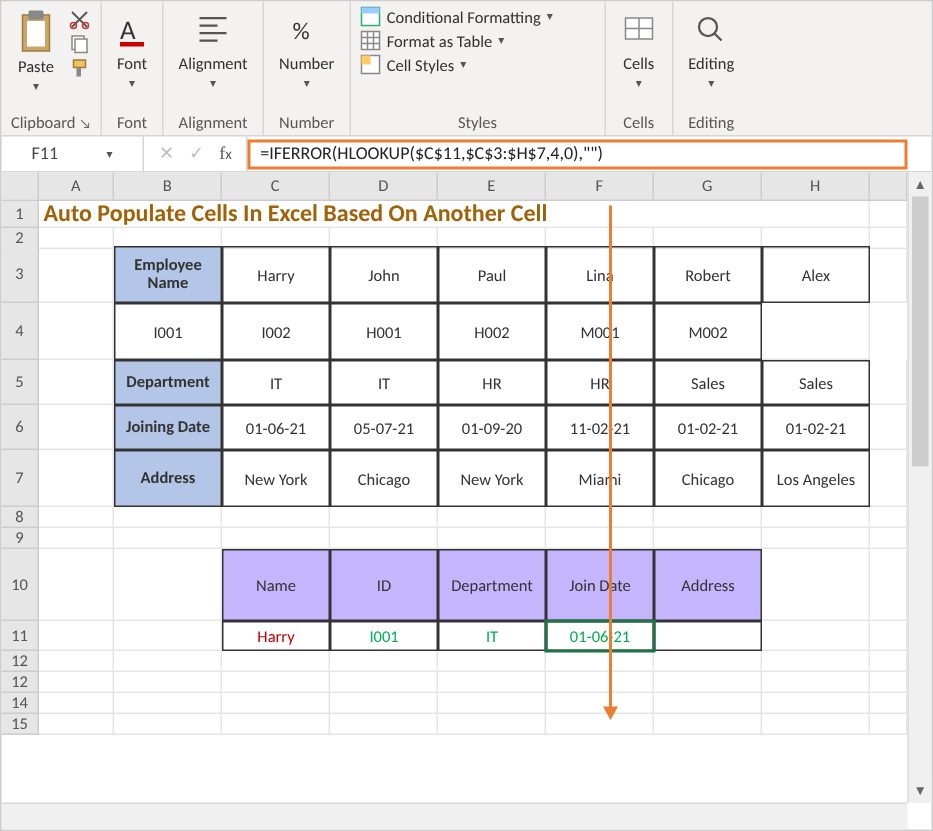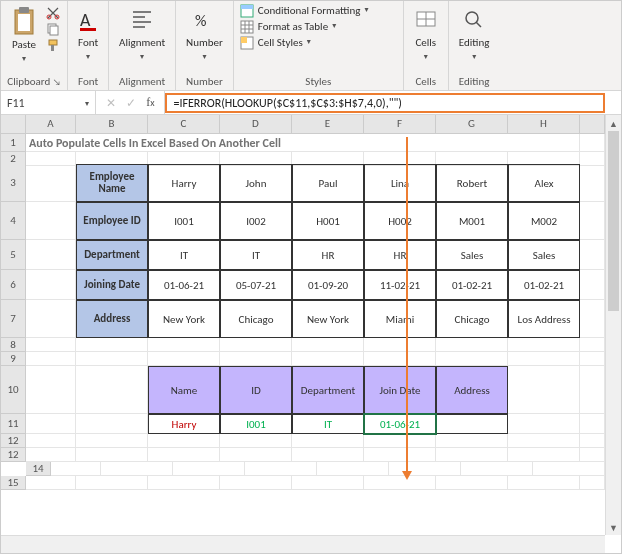--- a/index.html
+++ b/index.html
@@ -10,47 +10,47 @@
 .ribbon { background: #f3f2f1; border-bottom: 1px solid #d6d6d6; height: 90px; display: flex; }
 .rgroup { display: flex; flex-direction: column; justify-content: space-between; border-right: 1px solid #d6d6d6; padding: 3px 6px 1px; }
 .rgroup-label { text-align: center; color: #575757; font-size: 11px; padding: 1px 0; }
 .rgroup-body { display: flex; align-items: flex-start; gap: 4px; flex: 1; }
 .big-btn { display: flex; flex-direction: column; align-items: center; gap: 2px; font-size: 11px; color: #303030; padding: 2px 4px; }
 .big-btn svg { display: block; }
 .mini-stack { display: flex; flex-direction: column; gap: 2px; padding-top: 2px; }
 .mini-stack .mi { width: 16px; height: 14px; display: flex; align-items: center; justify-content: center; }
 .corner-launch { font-size: 9px; color: #666; text-align: right; }
 .styles-list { display: flex; flex-direction: column; gap: 2px; font-size: 11px; color: #303030; }
-.styles-list > div { display: flex; gap: 4px; }
+.styles-list > div { display: flex; align-items: center; gap: 4px; }
 .drop { font-size: 8px; color: #555; }
 
 
 .fbar { display: flex; align-items: center; border-bottom: 1px solid #d6d6d6; height: 24px; font-size: 12px; }
-.namebox { width: 95px; padding: 0 6px; color: #444; border-right: 1px solid #d6d6d6; height: 100%; display: flex; align-items: center; }
+.namebox { width: 95px; padding: 0 20px; color: #444; border-right: 1px solid #d6d6d6; height: 100%; display: flex; align-items: center; }
 .fbtns { display: flex; align-items: center; gap: 10px; padding: 0 10px; color: #bfbfbf; border-right: 1px solid #d6d6d6; height: 100%; }
 .fbtns .fx { color: #555; font-family: "Times New Roman", serif; }
 .finput { flex: 1; padding: 0 8px 0 0; height: 100%; display: flex; align-items: center; }
 .finput .box { border: 2px solid #ed7d31; padding: 1px 6px; font-size: 12px; color: #222; flex: 1; margin-right: 8px; }
 
 
 .sheet { position: relative; }
 .colhead { display: grid; grid-template-columns: 25px 50px 72px 72px 72px 72px 72px 72px 72px 25px; background: #e6e6e6; border-bottom: 1px solid #ccc; }
 .colhead > div { text-align: center; font-size: 11px; color: #555; border-right: 1px solid #ccc; height: 18px; line-height: 18px; }
 .colhead > div:first-child { background: #e6e6e6; }
 .rows { }
 .row { display: grid; grid-template-columns: 25px 50px 72px 72px 72px 72px 72px 72px 72px 25px; }
 .rowhead { background: #e6e6e6; border-right: 1px solid #ccc; border-bottom: 1px solid #ccc; text-align: center; font-size: 11px; color: #555; display: flex; align-items: center; justify-content: center; }
 .cell { border-right: 1px solid #e5e5e5; border-bottom: 1px solid #e5e5e5; display: flex; align-items: center; padding: 0 3px; overflow: hidden; white-space: nowrap; font-size: 11px; color: #333; }
 .r1 { height: 18px; } .r2 { height: 12px; }
 .r3 { height: 38px; } .r4 { height: 38px; } .r5 { height: 30px; }
 .r6 { height: 30px; } .r7 { height: 38px; } .r8 { height: 14px; }
 .r9 { height: 14px; } .r10 { height: 48px; } .r11 { height: 20px; }
-.r12 { height: 14px; } .r13 { height: 14px; } .r14 { height: 14px; padding-left: 25px; } .r15 { height: 14px; }
-
-.title { color: #737373; font-weight: bold; font-size: 12px; }
+.r12 { height: 14px; } .r13 { height: 14px; } .r14 { height: 14px; } .r15 { height: 14px; }
+
+.title { color: #a16207; font-weight: bold; font-size: 16px; }
 .hdr { background: #b4c6e7; border: 1px solid #333 !important; font-weight: bold; justify-content: center; text-align: center; white-space: normal; line-height: 1.1; }
 .bcell { border: 1px solid #333 !important; justify-content: center; }
 .hdr2 { background: #c4b5fd; border: 1px solid #333 !important; font-weight: normal; justify-content: center; }
 .bcell2 { border: 1px solid #333 !important; justify-content: center; }
 .c-red { color: #c00000; }
 .c-grn { color: #00b050; }
 .sel { outline: 2px solid #217346; outline-offset: -1px; position: relative; z-index: 2; }
 
 
 .arrow-line { position: absolute; width: 2px; background: #ed7d31; left: 405px; top: 136px; height: 336px; z-index: 5; }
@@ -262,21 +262,20 @@
         <div class="cell bcell">Paul</div>
         <div class="cell bcell">Lina</div>
         <div class="cell bcell">Robert</div>
         <div class="cell bcell">Alex</div>
         <div class="cell"></div>
       </div>
 
       <div class="row r4">
           <div class="rowhead">4</div>
         <div class="cell"></div>
-        <div class="cell hdr">Employee ID</div>
         <div class="cell bcell">I001</div>
         <div class="cell bcell">I002</div>
         <div class="cell bcell">H001</div>
         <div class="cell bcell">H002</div>
         <div class="cell bcell">M001</div>
         <div class="cell bcell">M002</div>
         <div class="cell"></div>
       </div>
 
       <div class="row r5">
@@ -307,21 +306,21 @@
 
       <div class="row r7">
           <div class="rowhead">7</div>
         <div class="cell"></div>
         <div class="cell hdr">Address</div>
         <div class="cell bcell">New York</div>
         <div class="cell bcell">Chicago</div>
         <div class="cell bcell">New York</div>
         <div class="cell bcell">Miami</div>
         <div class="cell bcell">Chicago</div>
-        <div class="cell bcell">Los Address</div>
+        <div class="cell bcell">Los Angeles</div>
         <div class="cell"></div>
       </div>
 
       <div class="row r8">
           <div class="rowhead">8</div>
           <div class="cell"></div>
           <div class="cell"></div>
           <div class="cell"></div>
           <div class="cell"></div>
           <div class="cell"></div>

